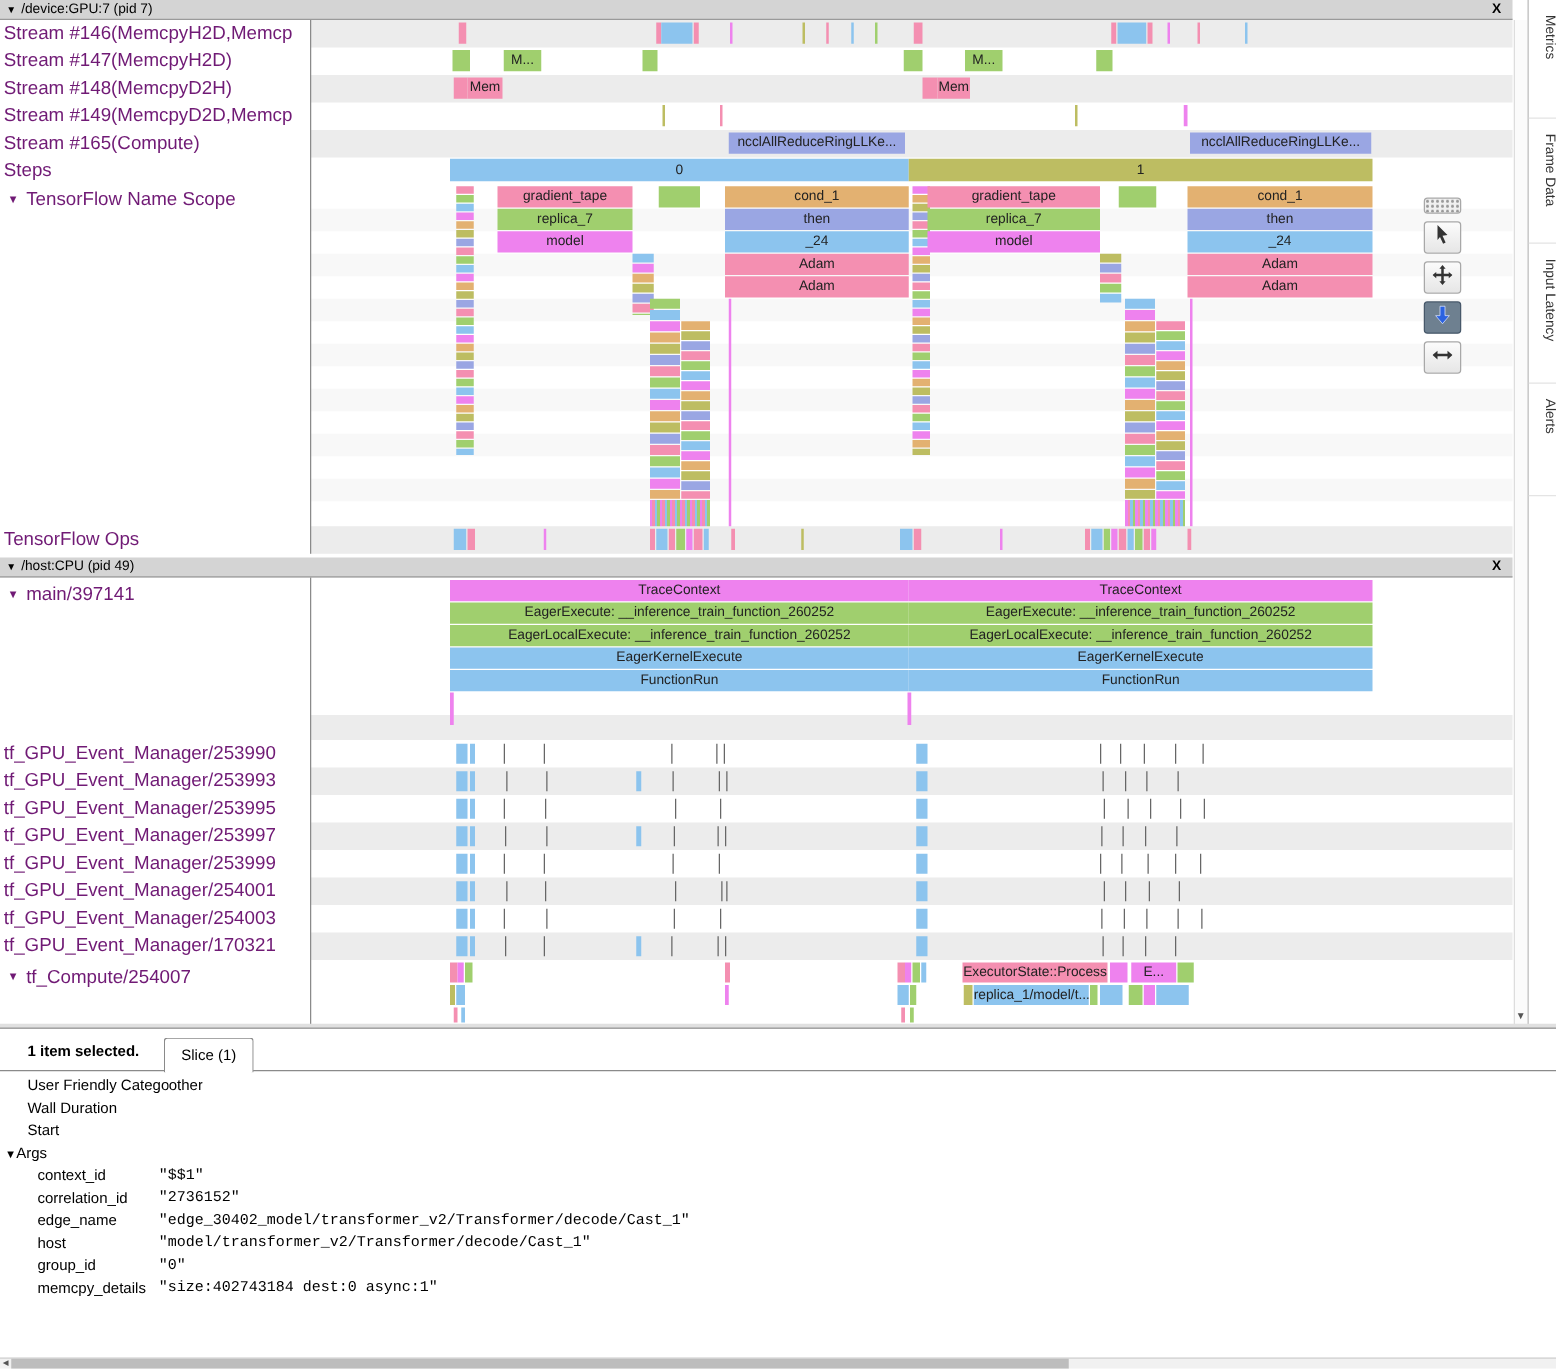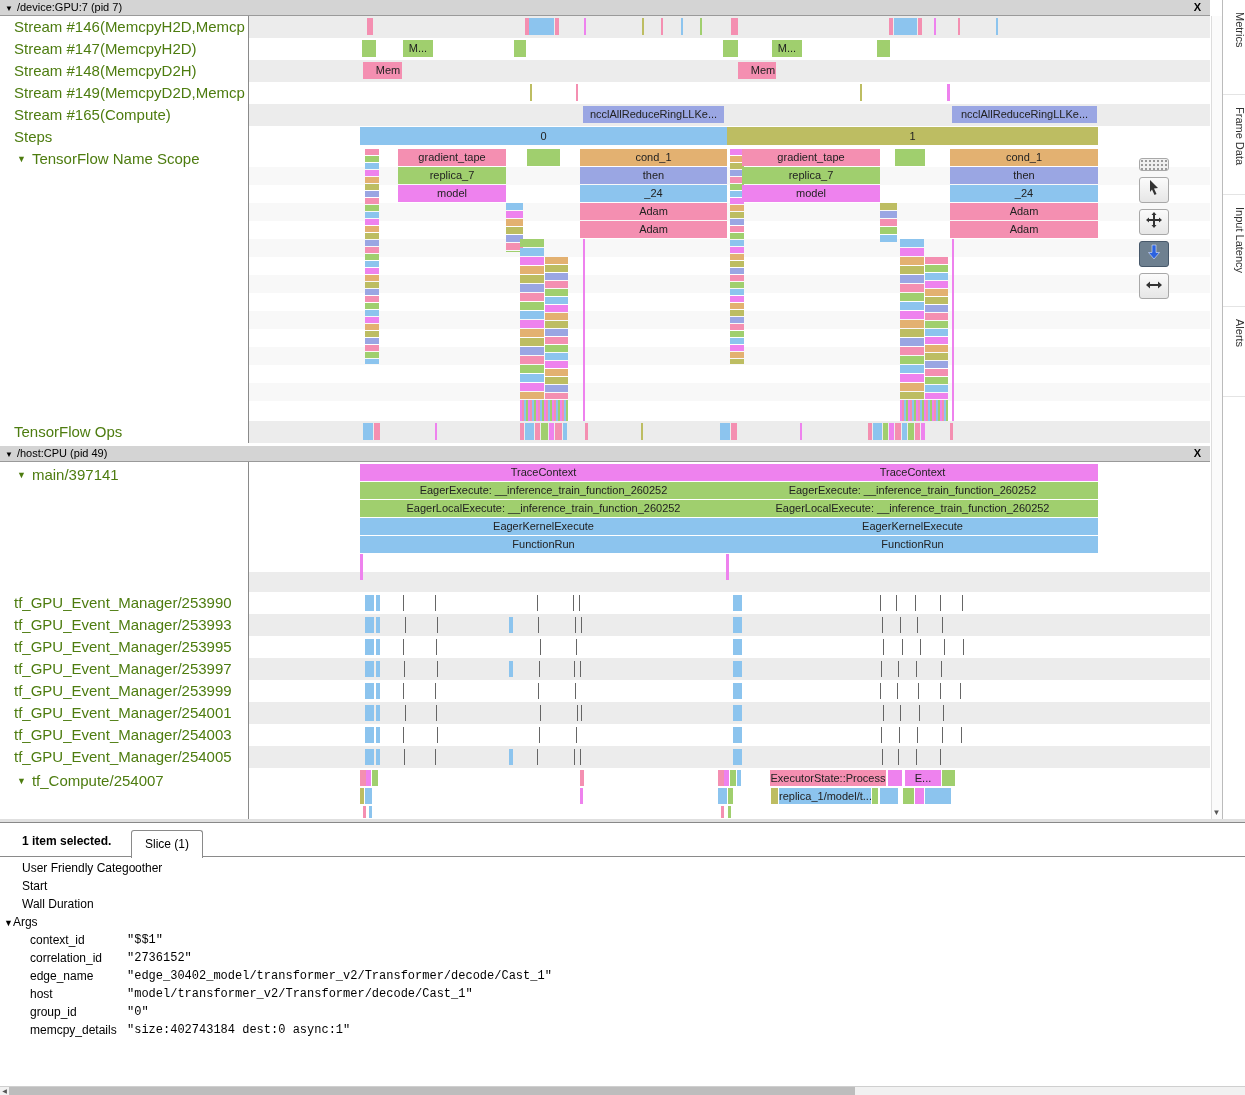--- a/index.html
+++ b/index.html
@@ -3,21 +3,21 @@
 <meta charset="utf-8">
 <style>
   * { margin:0; padding:0; box-sizing:border-box; }
   html,body { width:1245px; height:1095px; }
   body { position:relative; font-family:"Liberation Sans",sans-serif; background:#fff; overflow:hidden; }
 
   #timeline { position:absolute; left:0; top:0; width:1245px; height:1095px; }
   .stripe { position:absolute; left:248px; width:962px; background:#ececec; }
   .blk { position:absolute; font-size:11px; color:#222; text-align:center; white-space:nowrap; overflow:hidden; }
   .tick { position:absolute; width:1px; height:16px; background:#666; }
-  .row-label { position:absolute; left:0; width:246px; padding-left:14px; font-size:15px; color:#4d7c0f; white-space:nowrap; overflow:hidden; background:transparent; }
+  .row-label { position:absolute; left:0; width:246px; padding-left:3px; font-size:15px; color:#701a75; white-space:nowrap; overflow:hidden; background:transparent; }
   .row-label .tri { font-size:9px; margin:0 6px 0 3px; vertical-align:2px; }
 
   .panel-header { position:absolute; left:0; width:1210px; height:16px; background:#d4d4d4; border-bottom:1px solid #9a9a9a; font-size:11px; line-height:15px; color:#000; }
   #gpu-header { top:0; }
   #cpu-header { top:446px; }
   .ph-tri { font-size:8px; margin:0 4px 0 5px; }
   .ph-close { position:absolute; right:9px; top:0; font-size:11px; font-weight:bold; cursor:pointer; }
 
   .col-divider { position:absolute; left:248px; width:1px; background:#8a8a8a; }
   #gpu-col-divider { top:16px; height:427px; }
@@ -449,21 +449,21 @@
     <div class="row-label" style="top: 148px; height: 22px; line-height: 22px;"><span class="tri">▼</span><span>TensorFlow Name Scope</span></div>
     <div class="row-label" style="top: 421px; height: 22px; line-height: 22px;"><span>TensorFlow Ops</span></div>
     <div class="row-label" style="top: 464px; height: 22px; line-height: 22px;"><span class="tri">▼</span><span>main/397141</span></div>
     <div class="row-label" style="top: 592px; height: 22px; line-height: 22px;"><span>tf_GPU_Event_Manager/253990</span></div>
     <div class="row-label" style="top: 614px; height: 22px; line-height: 22px;"><span>tf_GPU_Event_Manager/253993</span></div>
     <div class="row-label" style="top: 636px; height: 22px; line-height: 22px;"><span>tf_GPU_Event_Manager/253995</span></div>
     <div class="row-label" style="top: 658px; height: 22px; line-height: 22px;"><span>tf_GPU_Event_Manager/253997</span></div>
     <div class="row-label" style="top: 680px; height: 22px; line-height: 22px;"><span>tf_GPU_Event_Manager/253999</span></div>
     <div class="row-label" style="top: 702px; height: 22px; line-height: 22px;"><span>tf_GPU_Event_Manager/254001</span></div>
     <div class="row-label" style="top: 724px; height: 22px; line-height: 22px;"><span>tf_GPU_Event_Manager/254003</span></div>
-    <div class="row-label" style="top: 746px; height: 22px; line-height: 22px;"><span>tf_GPU_Event_Manager/254005</span></div>
+    <div class="row-label" style="top: 746px; height: 22px; line-height: 22px;"><span>tf_GPU_Event_Manager/170321</span></div>
     <div class="row-label" style="top: 770px; height: 22px; line-height: 22px;"><span class="tri">▼</span><span>tf_Compute/254007</span></div>
   </div>
 
 <div id="gpu-header" class="panel-header">
   <span class="ph-tri">▼</span><span>/device:GPU:7 (pid 7)</span>
   <span class="ph-close">X</span>
 </div>
 
 <div id="cpu-header" class="panel-header">
   <span class="ph-tri">▼</span><span>/host:CPU (pid 49)</span>
@@ -511,25 +511,25 @@
   <div id="details-tabs">
     <span id="selected-text">1 item selected.</span>
     <div id="slice-tab">Slice (1)</div>
   </div>
   <div id="detail-rows">
       <div class="d-row">
         <span class="d-key">User Friendly Category</span>
         <span class="d-val">other</span>
       </div>
       <div class="d-row">
+        <span class="d-key">Wall Duration</span>
+        <span class="d-val"></span>
+      </div>
+      <div class="d-row">
         <span class="d-key">Start</span>
-        <span class="d-val"></span>
-      </div>
-      <div class="d-row">
-        <span class="d-key">Wall Duration</span>
         <span class="d-val"></span>
       </div>
       <div class="args-hdr"><span class="tri">▼</span><span>Args</span></div>
       <div class="d-row arg-row">
         <span class="d-key">context_id</span>
         <span class="d-val mono">"$$1"</span>
       </div>
       <div class="d-row arg-row">
         <span class="d-key">correlation_id</span>
         <span class="d-val mono">"2736152"</span>

